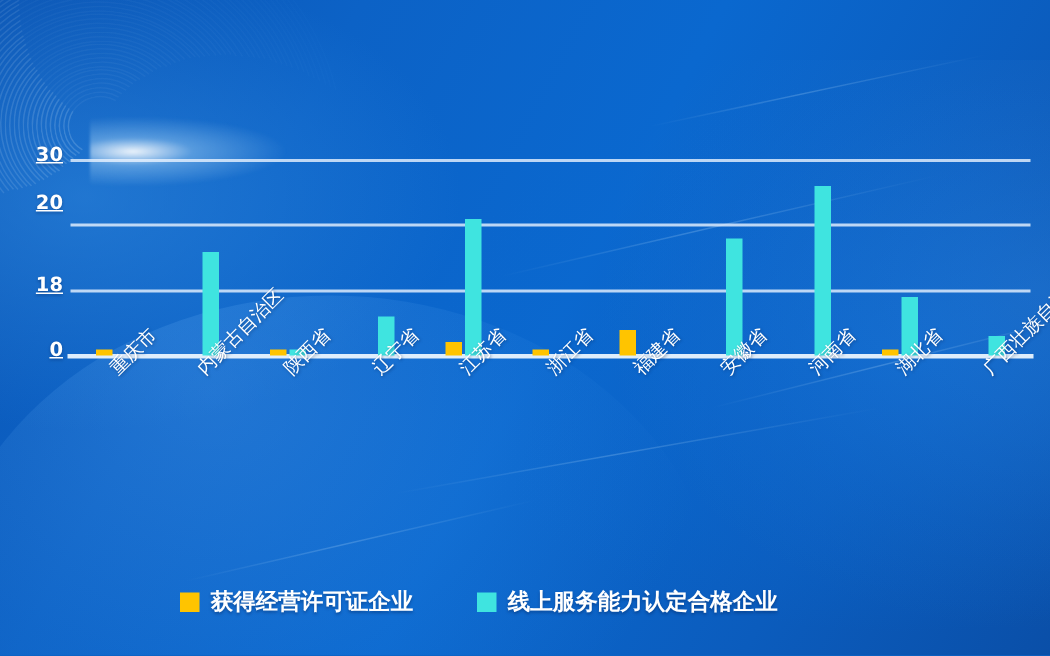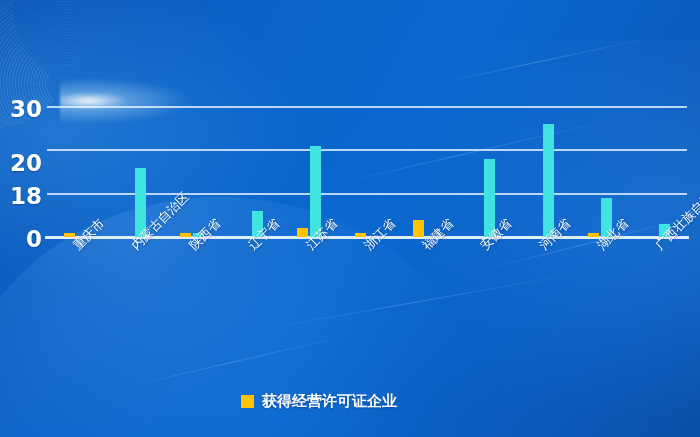--- a/index.html
+++ b/index.html
@@ -51,22 +51,23 @@
     text-shadow:0 1px 3px rgba(0,30,80,0.45);
     font-family:"DejaVu Sans","Liberation Sans",sans-serif;
   }
 
   
   #plot{position:absolute;left:47px;top:98px;width:640px;height:139px;}
   .gridline{position:absolute;left:0;width:640px;height:2px;background:rgba(233,243,255,0.80);}
   .baseline{position:absolute;left:-2px;width:644px;height:3px;background:rgba(240,248,255,0.92);}
   .ytick{
     position:absolute;right:0;width:42px;text-align:right;color:#ffffff;
-    font-size:23px;font-weight:bold;font-family:"DejaVu Sans","Liberation Sans",sans-serif;
+    font-size:13px;font-weight:bold;font-family:"DejaVu Sans","Liberation Sans",sans-serif;
     text-shadow:0 1px 2px rgba(0,30,80,0.4);
+    text-decoration:underline;
   }
   #yaxis{position:absolute;left:0;top:98px;width:42px;height:139px;}
   .bar{position:absolute;bottom:0;}
   .bar.s0{background:linear-gradient(180deg,#ffc400 0%,#ffb400 100%);}
   .bar.s1{background:linear-gradient(180deg,#46efe9 0%,#35dfdd 100%);}
   .catwrap{position:absolute;bottom:0;height:139px;}
 
   
   .xlab{
     position:absolute;top:242px;color:#ffffff;font-size:12.5px;white-space:nowrap;
@@ -151,21 +152,21 @@
       <div class="streak" style="left: 260px; top: 300px; width: 330px; transform: rotate(-10deg);"></div>
       <div class="streak" style="left: 430px; top: 60px; width: 230px; transform: rotate(-12deg);"></div>
       <div class="streak" style="left: 470px; top: 240px; width: 260px; transform: rotate(-14deg);"></div>
       <div class="streak" style="left: 120px; top: 360px; width: 240px; transform: rotate(-13deg);"></div>
     </div>
 
 
   <div id="yaxis">
       <div class="ytick" style="top: 128px;">0</div>
       <div class="ytick" style="top: 84.5625px;">18</div>
-      <div class="ytick" style="top: 52px;">20</div>
+      <div class="ytick" style="top: 30px;">20</div>
       <div class="ytick" style="top: -2.3125px;">30</div>
     </div>
 
   <div id="plot">
       <div class="baseline" style="top: 138px;"></div>
       <div class="gridline" style="top: 94.5625px;"></div>
       <div class="gridline" style="top: 51.125px;"></div>
       <div class="gridline" style="top: 7.6875px;"></div>
       <div class="catwrap" style="left: 0px;">
         <div class="bar s0" title="重庆市 获得经营许可证企业: 1" style="left: 17.0909px; width: 11px; height: 4.34375px; background: linear-gradient(rgb(255, 196, 0) 0%, rgb(255, 196, 0) 100%);"></div>
@@ -217,15 +218,19 @@
       <div class="xlab" style="left: 535.545px;">河南省</div>
       <div class="xlab" style="left: 593.727px;">湖北省</div>
       <div class="xlab" style="left: 651.909px;">广西壮族自治区</div>
     </div>
 
   <div id="legend">
       <div class="lg">
         <span class="sw s0" style="background: rgb(255, 196, 0);"></span>
         <span class="lgt">获得经营许可证企业</span>
       </div>
+      <div class="lg">
+        <span class="sw s1" style="background: rgb(63, 228, 224);"></span>
+        <span class="lgt">线上服务能力认定合格企业</span>
+      </div>
     </div>
 
 </div>
 
 </body></html>

